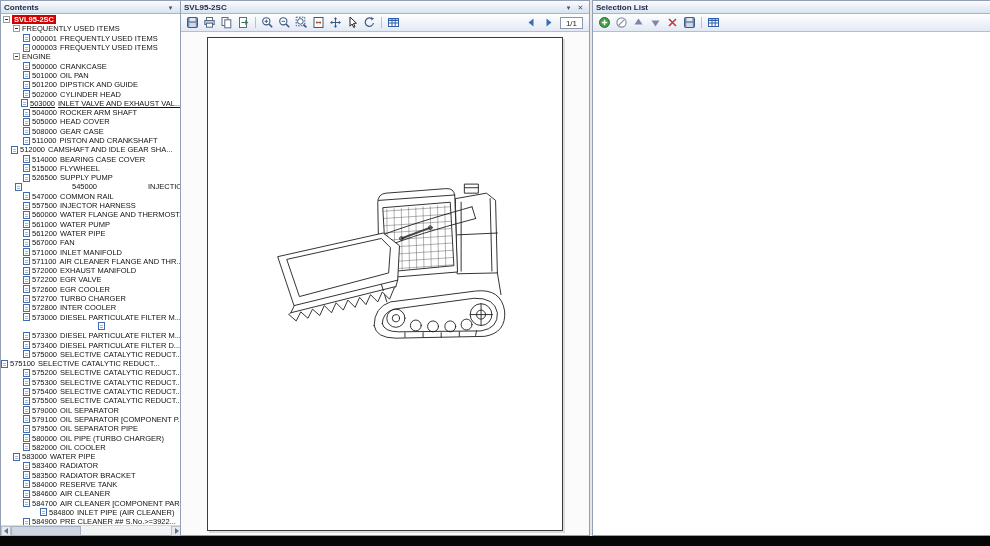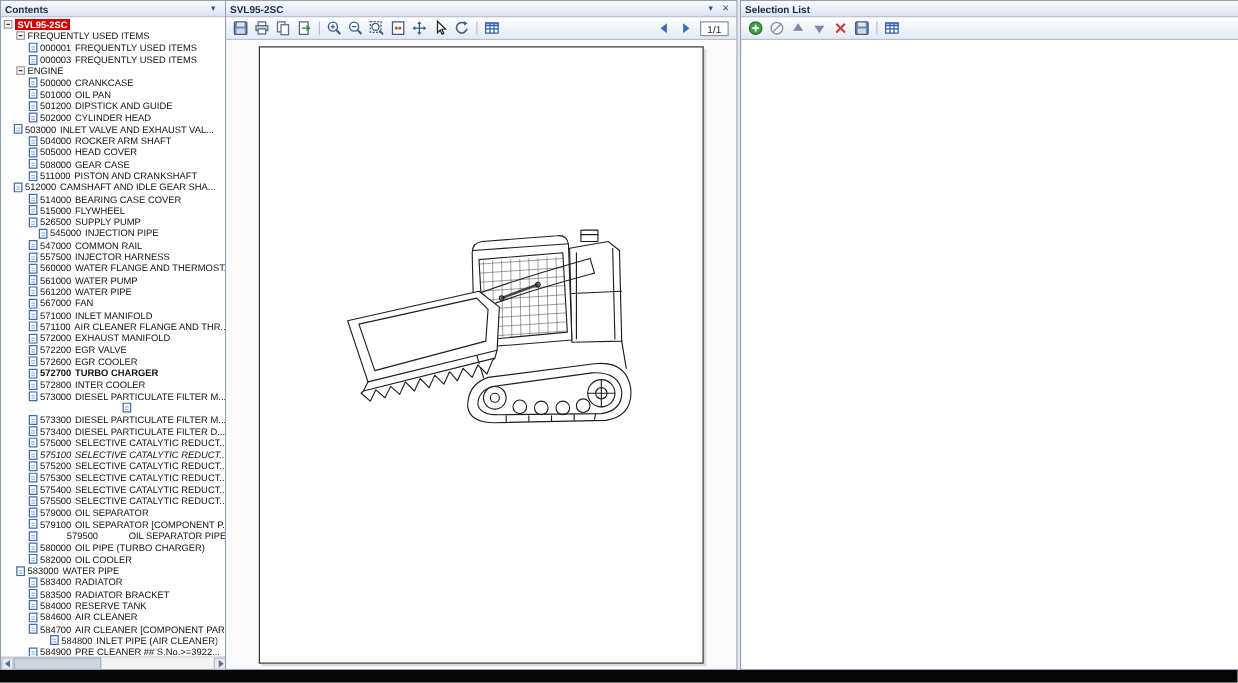--- a/index.html
+++ b/index.html
@@ -117,21 +117,21 @@
         <div class="trow leaf" style="padding-left: 22px;">
           <span class="pic"></span>
           <span class="tcode">501200</span>
           <span class="tlabel">DIPSTICK AND GUIDE</span>
         </div>
         <div class="trow leaf" style="padding-left: 22px;">
           <span class="pic"></span>
           <span class="tcode">502000</span>
           <span class="tlabel">CYLINDER HEAD</span>
         </div>
-        <div class="trow leaf" style="padding-left: 10px;">
+        <div class="trow leaf" style="padding-left: 20px; text-decoration: underline;">
           <span class="pic"></span>
           <span class="tcode">503000</span>
           <span class="tlabel">INLET VALVE AND EXHAUST VAL...</span>
         </div>
         <div class="trow leaf" style="padding-left: 22px;">
           <span class="pic"></span>
           <span class="tcode">504000</span>
           <span class="tlabel">ROCKER ARM SHAFT</span>
         </div>
         <div class="trow leaf" style="padding-left: 22px;">
@@ -162,21 +162,21 @@
         <div class="trow leaf" style="padding-left: 22px;">
           <span class="pic"></span>
           <span class="tcode">515000</span>
           <span class="tlabel">FLYWHEEL</span>
         </div>
         <div class="trow leaf" style="padding-left: 22px;">
           <span class="pic"></span>
           <span class="tcode">526500</span>
           <span class="tlabel">SUPPLY PUMP</span>
         </div>
-        <div class="trow leaf" style="padding-left: 30px;">
+        <div class="trow leaf" style="padding-left: 14px; gap: 48px;">
           <span class="pic"></span>
           <span class="tcode">545000</span>
           <span class="tlabel">INJECTION PIPE</span>
         </div>
         <div class="trow leaf" style="padding-left: 22px;">
           <span class="pic"></span>
           <span class="tcode">547000</span>
           <span class="tlabel">COMMON RAIL</span>
         </div>
         <div class="trow leaf" style="padding-left: 22px;">
@@ -222,21 +222,21 @@
         <div class="trow leaf" style="padding-left: 22px;">
           <span class="pic"></span>
           <span class="tcode">572200</span>
           <span class="tlabel">EGR VALVE</span>
         </div>
         <div class="trow leaf" style="padding-left: 22px;">
           <span class="pic"></span>
           <span class="tcode">572600</span>
           <span class="tlabel">EGR COOLER</span>
         </div>
-        <div class="trow leaf" style="padding-left: 22px; font-weight: bold;">
+        <div class="trow leaf" style="padding-left: 22px;">
           <span class="pic"></span>
           <span class="tcode">572700</span>
           <span class="tlabel">TURBO CHARGER</span>
         </div>
         <div class="trow leaf" style="padding-left: 22px;">
           <span class="pic"></span>
           <span class="tcode">572800</span>
           <span class="tlabel">INTER COOLER</span>
         </div>
         <div class="trow leaf" style="padding-left: 22px;">
@@ -257,21 +257,21 @@
         <div class="trow leaf" style="padding-left: 22px;">
           <span class="pic"></span>
           <span class="tcode">573400</span>
           <span class="tlabel">DIESEL PARTICULATE FILTER D...</span>
         </div>
         <div class="trow leaf" style="padding-left: 22px;">
           <span class="pic"></span>
           <span class="tcode">575000</span>
           <span class="tlabel">SELECTIVE CATALYTIC REDUCT...</span>
         </div>
-        <div class="trow leaf" style="padding-left: 22px; font-style: italic;">
+        <div class="trow leaf" style="">
           <span class="pic"></span>
           <span class="tcode">575100</span>
           <span class="tlabel">SELECTIVE CATALYTIC REDUCT...</span>
         </div>
         <div class="trow leaf" style="padding-left: 22px;">
           <span class="pic"></span>
           <span class="tcode">575200</span>
           <span class="tlabel">SELECTIVE CATALYTIC REDUCT...</span>
         </div>
         <div class="trow leaf" style="padding-left: 22px;">
@@ -292,21 +292,21 @@
         <div class="trow leaf" style="padding-left: 22px;">
           <span class="pic"></span>
           <span class="tcode">579000</span>
           <span class="tlabel">OIL SEPARATOR</span>
         </div>
         <div class="trow leaf" style="padding-left: 22px;">
           <span class="pic"></span>
           <span class="tcode">579100</span>
           <span class="tlabel">OIL SEPARATOR [COMPONENT P...</span>
         </div>
-        <div class="trow leaf" style="padding-left: 22px; justify-content: space-between;">
+        <div class="trow leaf" style="padding-left: 22px;">
           <span class="pic"></span>
           <span class="tcode">579500</span>
           <span class="tlabel">OIL SEPARATOR PIPE</span>
         </div>
         <div class="trow leaf" style="padding-left: 22px;">
           <span class="pic"></span>
           <span class="tcode">580000</span>
           <span class="tlabel">OIL PIPE (TURBO CHARGER)</span>
         </div>
         <div class="trow leaf" style="padding-left: 22px;">

